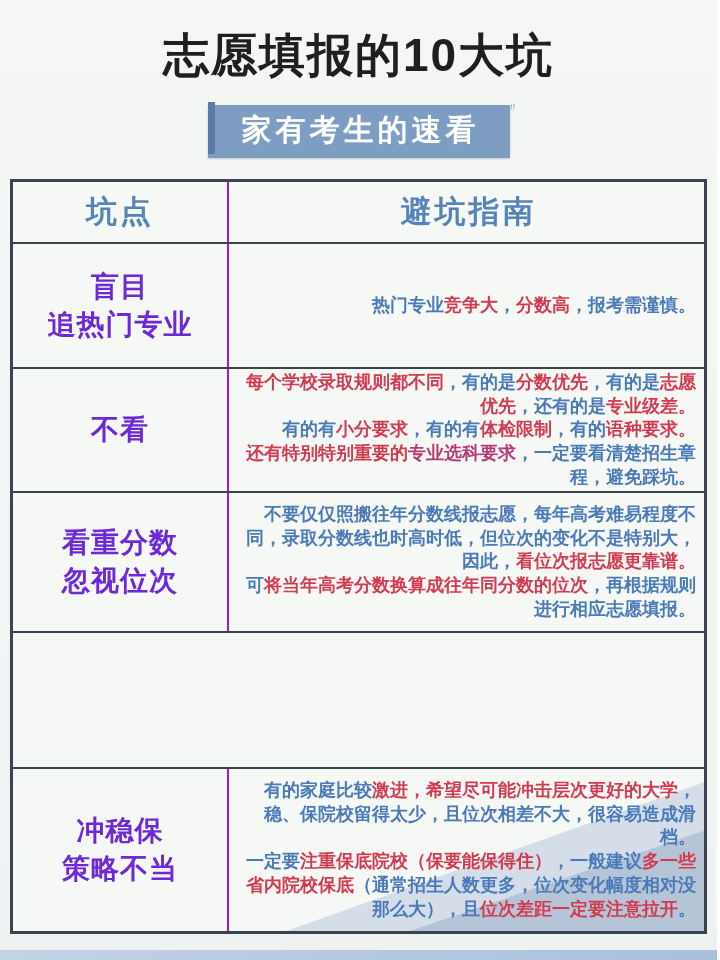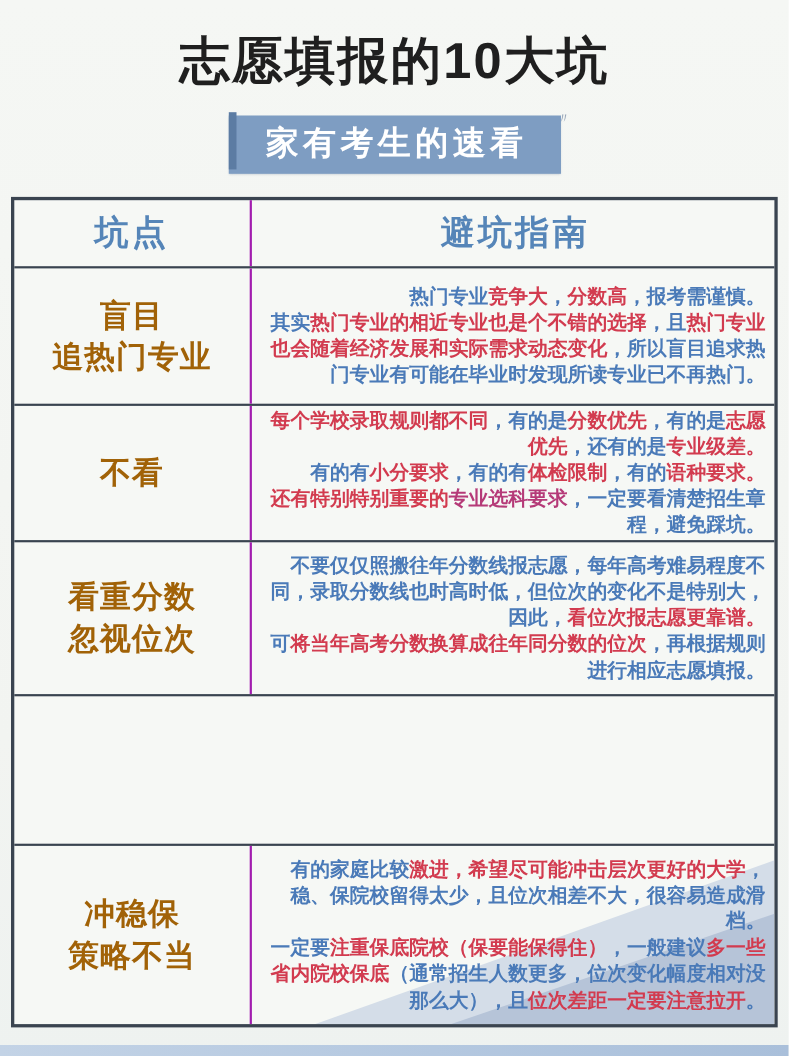--- a/index.html
+++ b/index.html
@@ -39,21 +39,21 @@
   }
   .guide-cell{
     flex:1; position:relative; overflow:hidden;
     display:flex; flex-direction:column; justify-content:center;
     padding:5px 8px 5px 12px;
   }
   .thead .pit-cell, .thead .guide-cell{
     align-items:center; justify-content:center; flex-direction:row;
     font-size:31px; font-weight:900; color:#5585b8; letter-spacing:3px;
   }
-  .pit-line{ font-size:28px; font-weight:900; color:#a16207; line-height:1.35; letter-spacing:1px; }
+  .pit-line{ font-size:28px; font-weight:900; color:#6d28d9; line-height:1.35; letter-spacing:1px; }
   .para{ position:relative; z-index:1; font-size:18px; font-weight:bold; line-height:1.32;text-align:right; }
   .seg-blue{ color:#4a7ab8; }
   .seg-red{ color:#d23b4f; }
   .seg-purple{ color:#b53a78; }
 
   .swoosh{ position:absolute; right:0; bottom:0; z-index:0; }
   .swoosh-light{
     left:0; top:0; width:100%; height:100%;
     clip-path:polygon(100% 8%, 12% 100%, 100% 100%);
     background:#d4dde8;
@@ -90,21 +90,20 @@
       <div class="cell guide-cell">避坑指南</div>
     </div>
 
     <div class="trow row-0">
       <div class="pit-cell">
           <div class="pit-line">盲目</div>
           <div class="pit-line">追热门专业</div>
         </div>
       <div class="guide-cell">
           <div class="para"><span class="seg-blue">热门专业</span><span class="seg-red">竞争大</span><span class="seg-blue">，</span><span class="seg-red">分数高</span><span class="seg-blue">，报考需谨慎。</span></div>
-          <div class="para"><span class="seg-blue">其实</span><span class="seg-red">热门专业的相近专业也是个不错的选择</span><span class="seg-blue">，且</span><span class="seg-red">热门专业也会随着经济发展和实际需求动态变化</span><span class="seg-blue">，所以盲目追求热门专业有可能在毕业时发现所读专业已不再热门。</span></div>
         </div>
     </div>
 
     <div class="trow row-1">
       <div class="pit-cell">
           <div class="pit-line">不看</div>
         </div>
       <div class="guide-cell">
           <div class="para"><span class="seg-red">每个学校录取规则都不同</span><span class="seg-blue">，有的是</span><span class="seg-red">分数优先</span><span class="seg-blue">，有的是</span><span class="seg-red">志愿优先</span><span class="seg-blue">，还有的是</span><span class="seg-red">专业级差。</span></div>
           <div class="para"><span class="seg-blue">有的有</span><span class="seg-red">小分要求</span><span class="seg-blue">，有的有</span><span class="seg-red">体检限制</span><span class="seg-blue">，有的</span><span class="seg-red">语种要求。</span></div>

